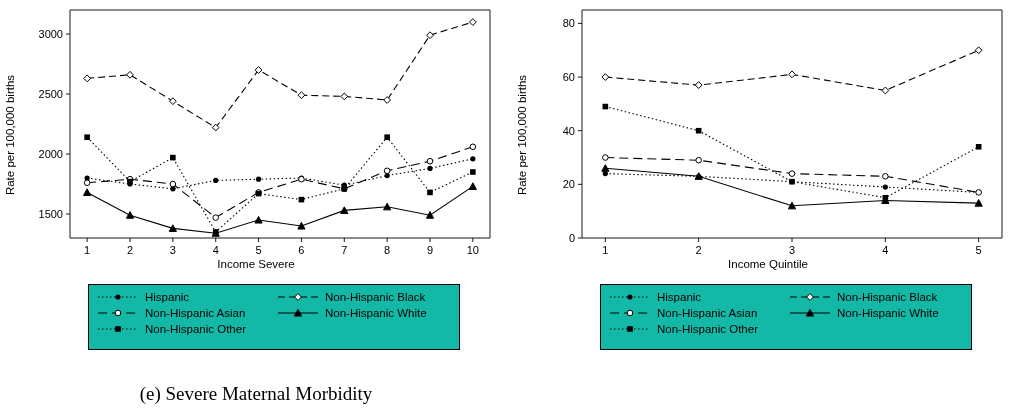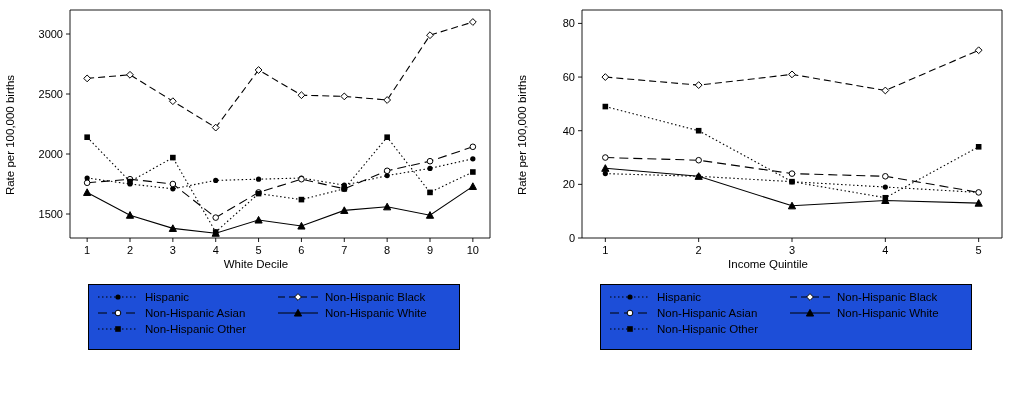--- a/index.html
+++ b/index.html
@@ -60,21 +60,21 @@
     width: 100%;
     text-align: center;
     font-size: 19px;
     font-family: "Liberation Serif", serif;
     bottom: 8px;
     left: 0;
   }
   .legend-box {
     position: absolute;
     border: 1px solid #000;
-    background: #1d4ed8;
+    background: #14b8a6;
     box-sizing: border-box;
   }
   .legend-grid {
     display: grid;
     grid-template-columns: 1fr 1fr;
     padding: 6px 8px 6px 8px;
     row-gap: 4px;
     column-gap: 6px;
   }
   .legend-item {
@@ -198,21 +198,21 @@
             <rect x="170.05714285714282" y="154.8" width="5.6" height="5.6" fill="#000" stroke="none"></rect>
             <rect x="212.91428571428568" y="229.2" width="5.6" height="5.6" fill="#000" stroke="none"></rect>
             <rect x="255.77142857142854" y="190.79999999999998" width="5.6" height="5.6" fill="#000" stroke="none"></rect>
             <rect x="298.62857142857143" y="196.79999999999998" width="5.6" height="5.6" fill="#000" stroke="none"></rect>
             <rect x="341.48571428571427" y="186" width="5.6" height="5.6" fill="#000" stroke="none"></rect>
             <rect x="384.3428571428571" y="134.39999999999998" width="5.6" height="5.6" fill="#000" stroke="none"></rect>
             <rect x="427.2" y="189.6" width="5.6" height="5.6" fill="#000" stroke="none"></rect>
             <rect x="470.0571428571428" y="169.2" width="5.6" height="5.6" fill="#000" stroke="none"></rect>
           </g>
         </svg>
-      <div class="axis-title-x" style="top:258px;">White Decile</div>
+      <div class="axis-title-x" style="top:258px;">Income Severe</div>
     </div>
 
     <div class="legend-box" style="left:88px; top:284px; width:372px; height:66px;">
       <div class="legend-grid" id="legend-grid-e">
           <div class="legend-item">
             <svg width="42" height="12" class="legend-sample">
               <line x1="1" y1="6" x2="41" y2="6" stroke="#000" stroke-width="1.1" stroke-dasharray="1.5,2.5"></line>
               <g>
                 <circle cx="21" cy="6" r="2.6" fill="#000" stroke="none"></circle>
               </g>
@@ -252,20 +252,21 @@
               <g>
                 <rect x="18.2" y="3.2" width="5.6" height="5.6" fill="#000" stroke="none"></rect>
               </g>
             </svg>
             <span class="legend-label">Non-Hispanic Other</span>
           </div>
           <div class="legend-item">&nbsp;</div>
         </div>
     </div>
 
+    <div class="caption">(e) Severe Maternal Morbidity</div>
   </div>
 
   <div class="panel panel-right">
     <div class="plot-wrap">
       <div class="axis-title-y" style="top:255px;">Rate per 100,000 births</div>
       <svg id="svg-f" width="512" height="280">
           <line x1="70" y1="10" x2="70" y2="238" stroke="#000" stroke-width="0.9"></line>
           <line x1="70" y1="238" x2="490" y2="238" stroke="#000" stroke-width="0.9"></line>
           <line x1="490" y1="10" x2="490" y2="238" stroke="#000" stroke-width="0.9"></line>
           <line x1="70" y1="10" x2="490" y2="10" stroke="#000" stroke-width="0.9"></line>

